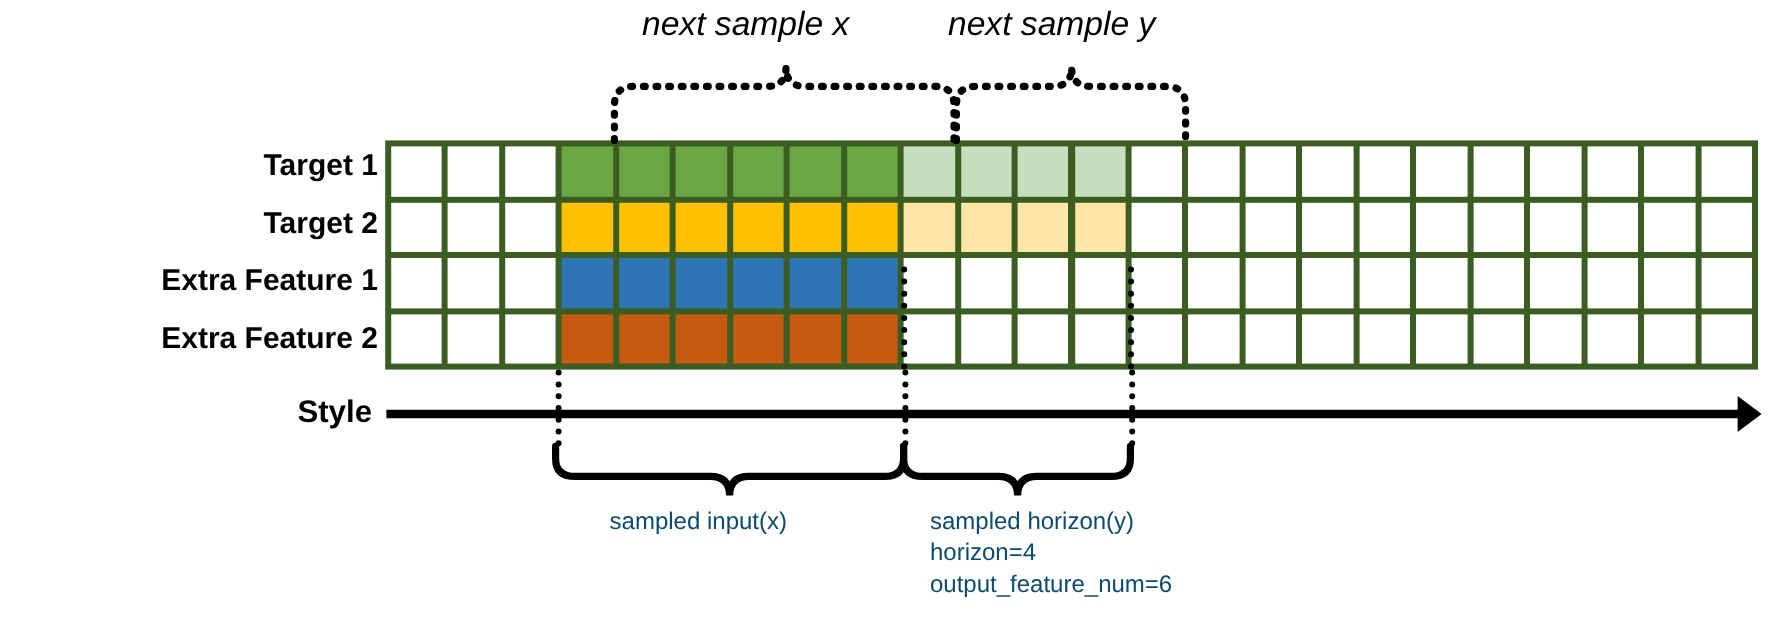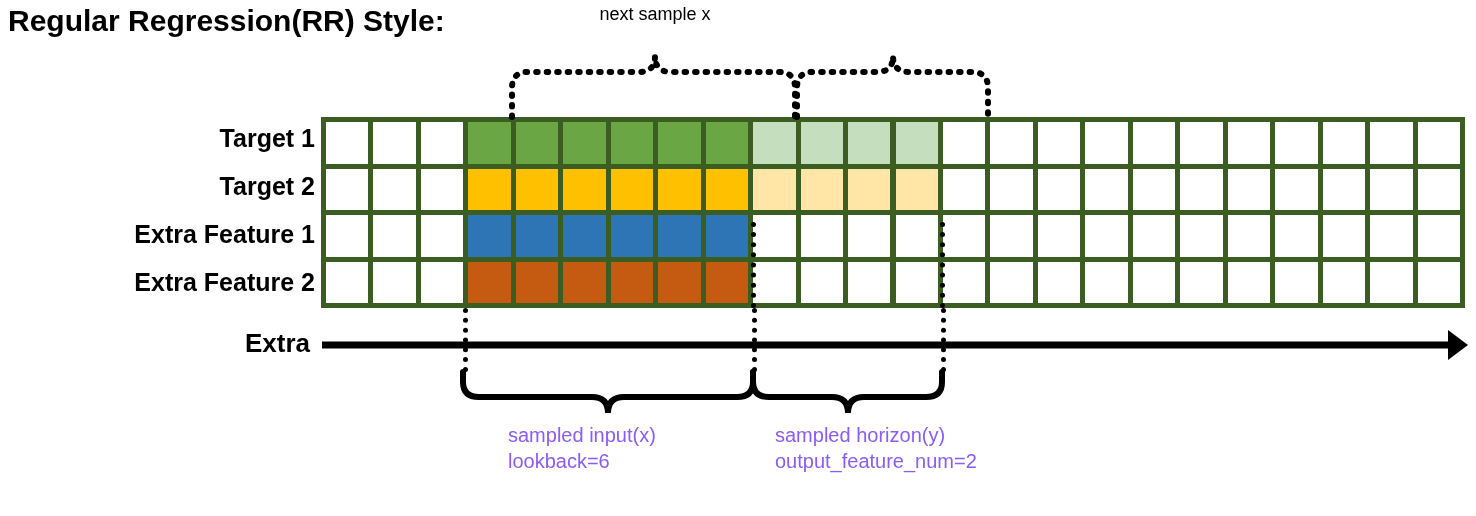--- a/index.html
+++ b/index.html
@@ -34,46 +34,45 @@
   
   #grid{position:absolute;left:321px;top:117px;width:1144px;height:191px;
         background:#3b5d22;}
   .cell{position:absolute;background:#ffffff;}
 
   
   .vdot{position:absolute;width:0;border-left:5px dotted #000;}
 
   
   .brace-label{
-    position:absolute;font-size:18px;color:#000;
-    white-space:nowrap;text-align:center;
+    position:absolute;font-size:28px;font-style:italic;color:#000;
+    white-space:nowrap;
   }
   .cap{
-    position:absolute;font-size:20px;color:#8b5cf6;
+    position:absolute;font-size:20px;color:#0c4a6e;
     line-height:26px;white-space:nowrap;
   }
 
   svg.overlay{position:absolute;left:0;top:0;width:1476px;height:516px;
               pointer-events:none;overflow:visible;}
 </style>
 </head>
 <body>
 
 <div id="stage">
 
-  <div class="page-title">Regular Regression(RR) Style:</div>
 
   <div class="label-col">
     <div class="row-label" style="top:124px;">Target 1</div>
     <div class="row-label" style="top:172px;">Target 2</div>
     <div class="row-label" style="top:220px;">Extra Feature 1</div>
     <div class="row-label" style="top:268px;">Extra Feature 2</div>
   </div>
 
-  <div class="time-label">Extra</div>
+  <div class="time-label">Style</div>
 
   <div id="grid" style="background: rgb(59, 93, 34);">
       <div class="cell" style="background: rgb(255, 255, 255); left: 5px; top: 5px; width: 42.4583px; height: 41.5px;"></div>
       <div class="cell" style="background: rgb(255, 255, 255); left: 52.4583px; top: 5px; width: 42.4583px; height: 41.5px;"></div>
       <div class="cell" style="background: rgb(255, 255, 255); left: 99.9167px; top: 5px; width: 42.4583px; height: 41.5px;"></div>
       <div class="cell" style="background: rgb(107, 166, 68); left: 147.375px; top: 5px; width: 42.4583px; height: 41.5px;"></div>
       <div class="cell" style="background: rgb(107, 166, 68); left: 194.833px; top: 5px; width: 42.4583px; height: 41.5px;"></div>
       <div class="cell" style="background: rgb(107, 166, 68); left: 242.292px; top: 5px; width: 42.4583px; height: 41.5px;"></div>
       <div class="cell" style="background: rgb(107, 166, 68); left: 289.75px; top: 5px; width: 42.4583px; height: 41.5px;"></div>
       <div class="cell" style="background: rgb(107, 166, 68); left: 337.208px; top: 5px; width: 42.4583px; height: 41.5px;"></div>
@@ -168,28 +167,29 @@
     </div>
 
   <div class="vdot" style="left:463px;top:308px;height:64px;"></div>
   <div class="vdot" style="left:752px;top:308px;height:64px;"></div>
   <div class="vdot" style="left:941px;top:308px;height:64px;"></div>
 
   <div class="vdot" style="left:751px;top:222px;height:86px;"></div>
   <div class="vdot" style="left:940px;top:222px;height:86px;"></div>
 
   <div class="brace-label" style="left:535px;top:4px;width:240px;">next sample x</div>
+  <div class="brace-label" style="left:790px;top:4px;width:200px;">next sample y</div>
 
   <div class="cap" style="left:508px;top:422px;">
     <div>sampled input(x)</div>
-    <div>lookback=6</div>
   </div>
   <div class="cap" style="left:775px;top:422px;">
     <div>sampled horizon(y)</div>
-    <div>output_feature_num=2</div>
+    <div>horizon=4</div>
+    <div>output_feature_num=6</div>
   </div>
 
   <svg class="overlay" viewBox="0 0 1476 516">
 
     <g>
       <line x1="322" y1="345" x2="1452" y2="345" stroke="#000" stroke-width="7"></line>
       <polygon points="1448,330 1468,345 1448,360" fill="#000"></polygon>
     </g>
 
     <path d="M512,117 L512,88 Q512,72 528,72 L639,72 Q655,72 655,56 Q655,72 671,72 L779,72 Q795,72 795,88 L795,117" fill="none" stroke="#000" stroke-width="6" stroke-dasharray="1.5 9" stroke-linecap="round"></path>

